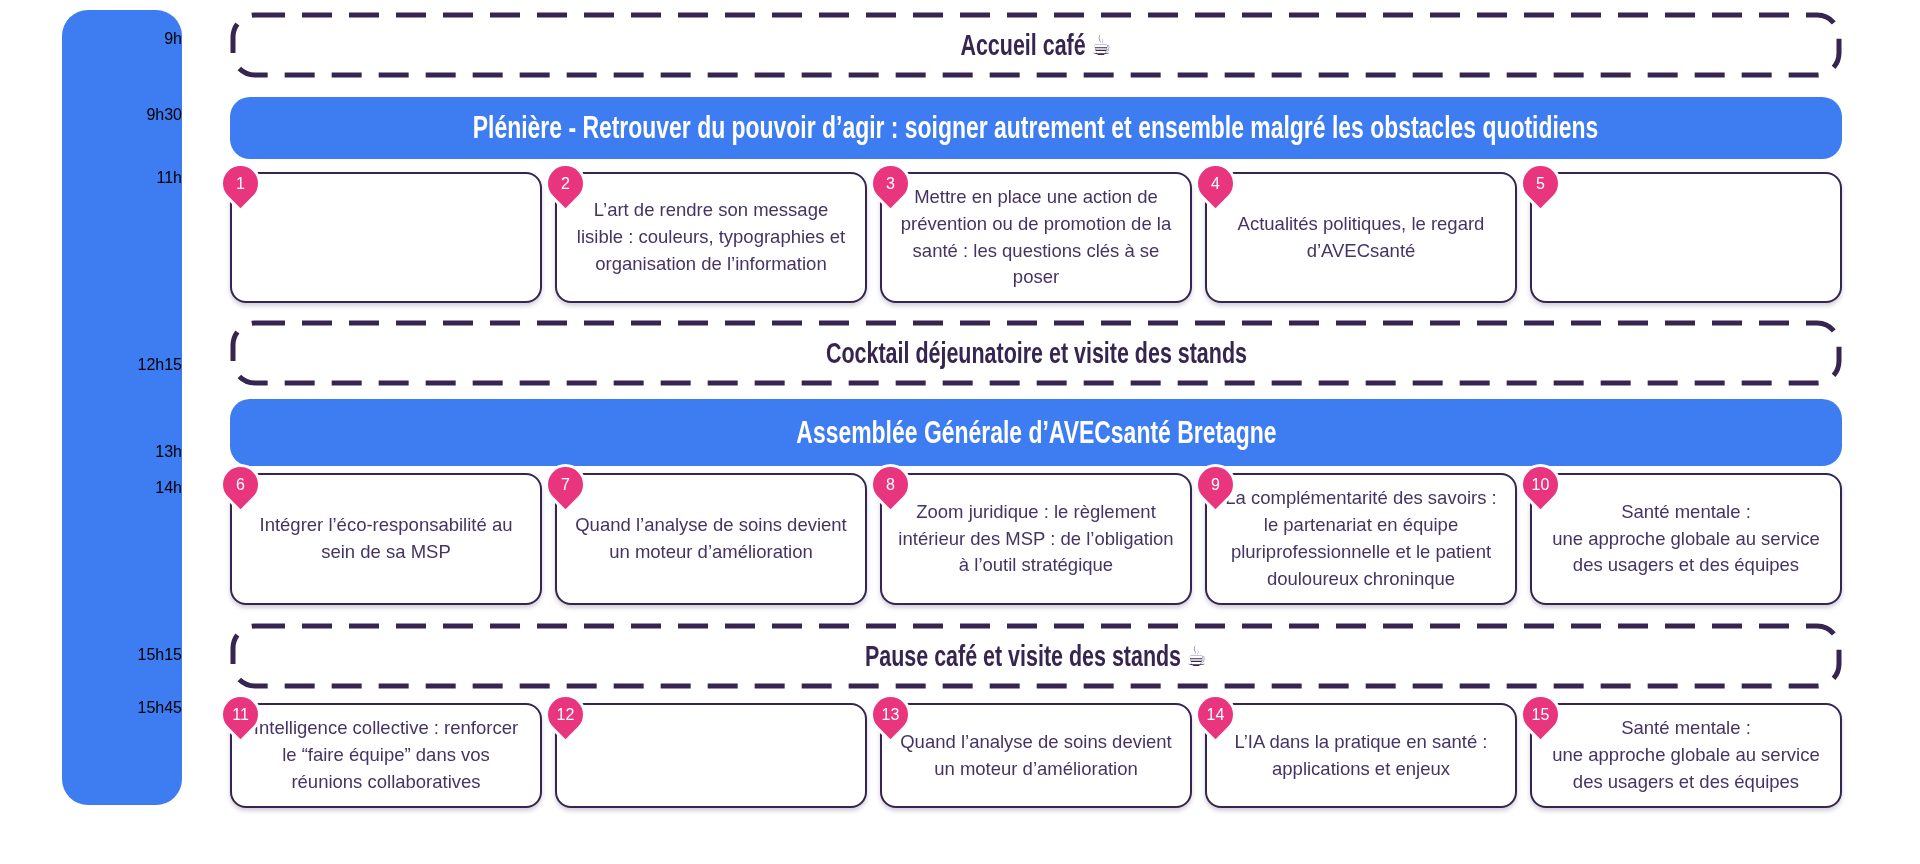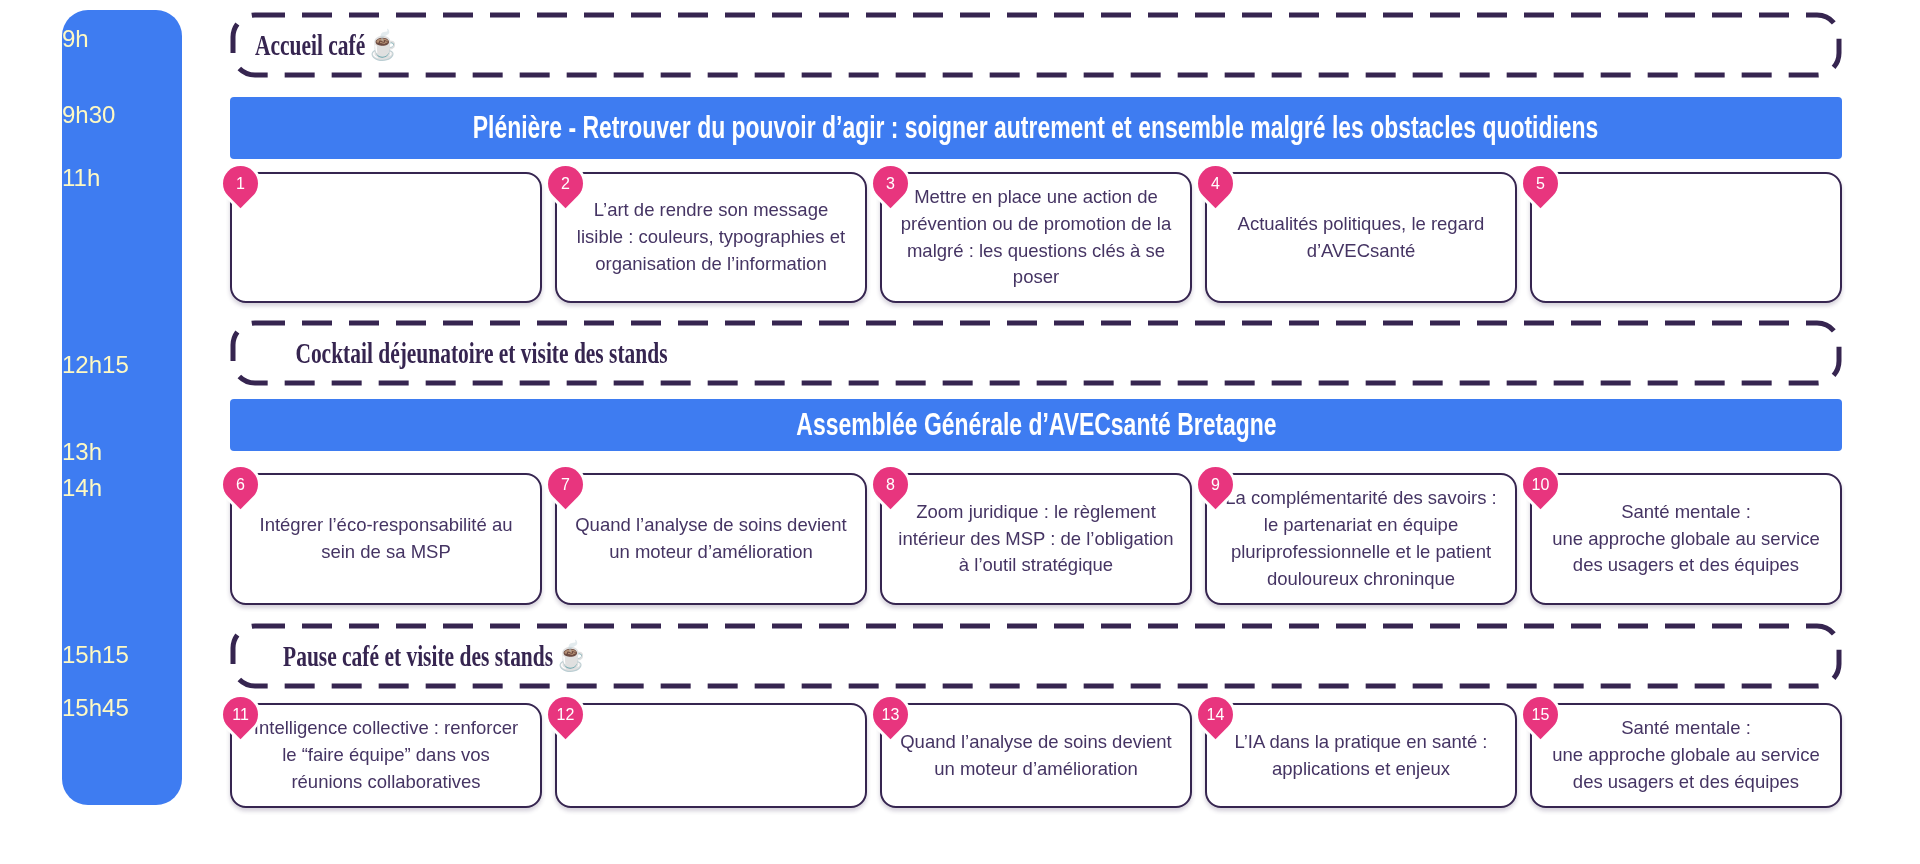--- a/index.html
+++ b/index.html
@@ -7,36 +7,36 @@
     position:relative;width:1920px;height:864px;background:#fff;overflow:hidden;
     font-family:"Liberation Sans","DejaVu Sans",sans-serif;
   }
   
   .sidebar{
     position:absolute;left:62px;top:10px;width:120px;height:795px;
     background:var(--color-blue,#3E7CF1);border-radius:26px;
   }
   .time{
     position:absolute;left:0;width:100%;height:30px;line-height:30px;
-    text-align:left;color:#fef9c3;font-size:24px;font-weight:400;
+    text-align:right;color:#000000;font-size:16px;font-weight:400;
   }
   
   .dashed-box{
     position:absolute;left:230px;width:1612px;height:66px;
-    display:flex;align-items:center;justify-content:flex-start;font-family:Liberation Serif, serif;
+    display:flex;align-items:center;justify-content:center;
   }
   .dashed-box svg{position:absolute;inset:0;}
   .dash-title{
     position:relative;color:var(--color-purple,#362550);
     font-size:29px;font-weight:600;
   }
   
   .banner{
     position:absolute;left:230px;width:1612px;
-    background:var(--color-blue,#3E7CF1);border-radius:4px;
+    background:var(--color-blue,#3E7CF1);border-radius:20px;
     display:flex;align-items:center;justify-content:center;
   }
   .banner-title{color:#fff;font-size:31px;font-weight:600;}
   .cond{display:inline-block;transform:scaleX(0.74);transform-origin:center;white-space:nowrap;}
   
   .card-row{
     position:absolute;left:230px;width:1612px;
     display:flex;gap:13px;
   }
   .card{
@@ -101,21 +101,21 @@
     <div class="card">
       <span class="pin">
           <span class="pin-num">2</span>
         </span>
       <span class="card-text">L’art de rendre son message lisible : couleurs, typographies et organisation de l’information</span>
     </div>
     <div class="card">
       <span class="pin">
           <span class="pin-num">3</span>
         </span>
-      <span class="card-text">Mettre en place une action de prévention ou de promotion de la malgré : les questions clés à se poser</span>
+      <span class="card-text">Mettre en place une action de prévention ou de promotion de la santé : les questions clés à se poser</span>
     </div>
     <div class="card">
       <span class="pin">
           <span class="pin-num">4</span>
         </span>
       <span class="card-text">Actualités politiques, le regard d’AVECsanté</span>
     </div>
     <div class="card">
       <span class="pin">
           <span class="pin-num">5</span>
@@ -123,21 +123,21 @@
     </div>
   </div>
 
   <div class="dashed-box" style="top:320px">
     <svg width="1612" height="66" viewBox="0 0 1612 66">
       <rect x="3" y="3" width="1606" height="60" rx="22" fill="none" stroke="#362550" stroke-width="5" stroke-dasharray="30 17"></rect>
     </svg>
     <span class="dash-title cond">Cocktail déjeunatoire et visite des stands</span>
   </div>
 
-  <div class="banner" style="top:399px;height:52px">
+  <div class="banner" style="top:399px;height:67px">
     <span class="banner-title cond">Assemblée Générale d’AVECsanté Bretagne</span>
   </div>
 
   <div class="card-row" style="top:473px;height:132px">
     <div class="card">
       <span class="pin">
           <span class="pin-num">6</span>
         </span>
       <span class="card-text">Intégrer l’éco-responsabilité au sein de sa MSP</span>
     </div>

